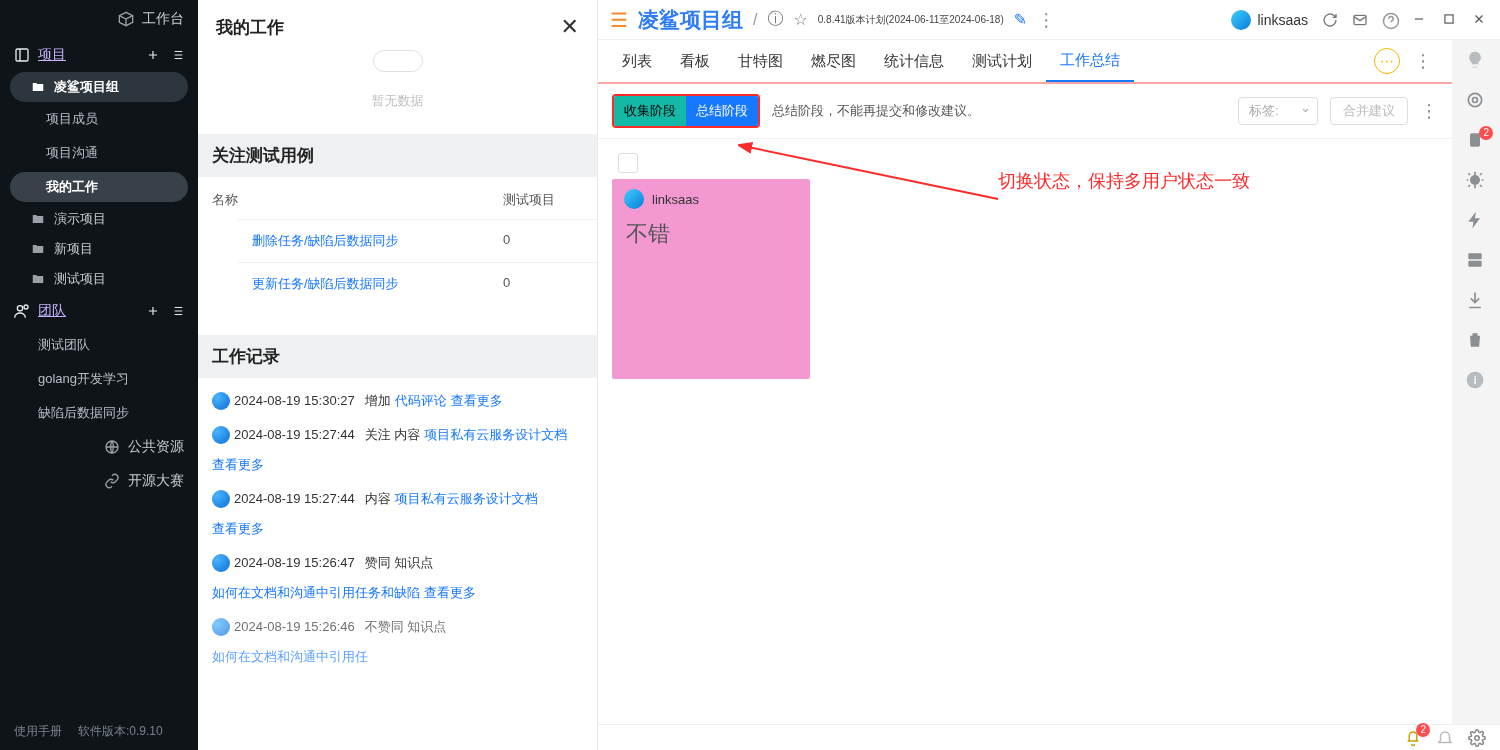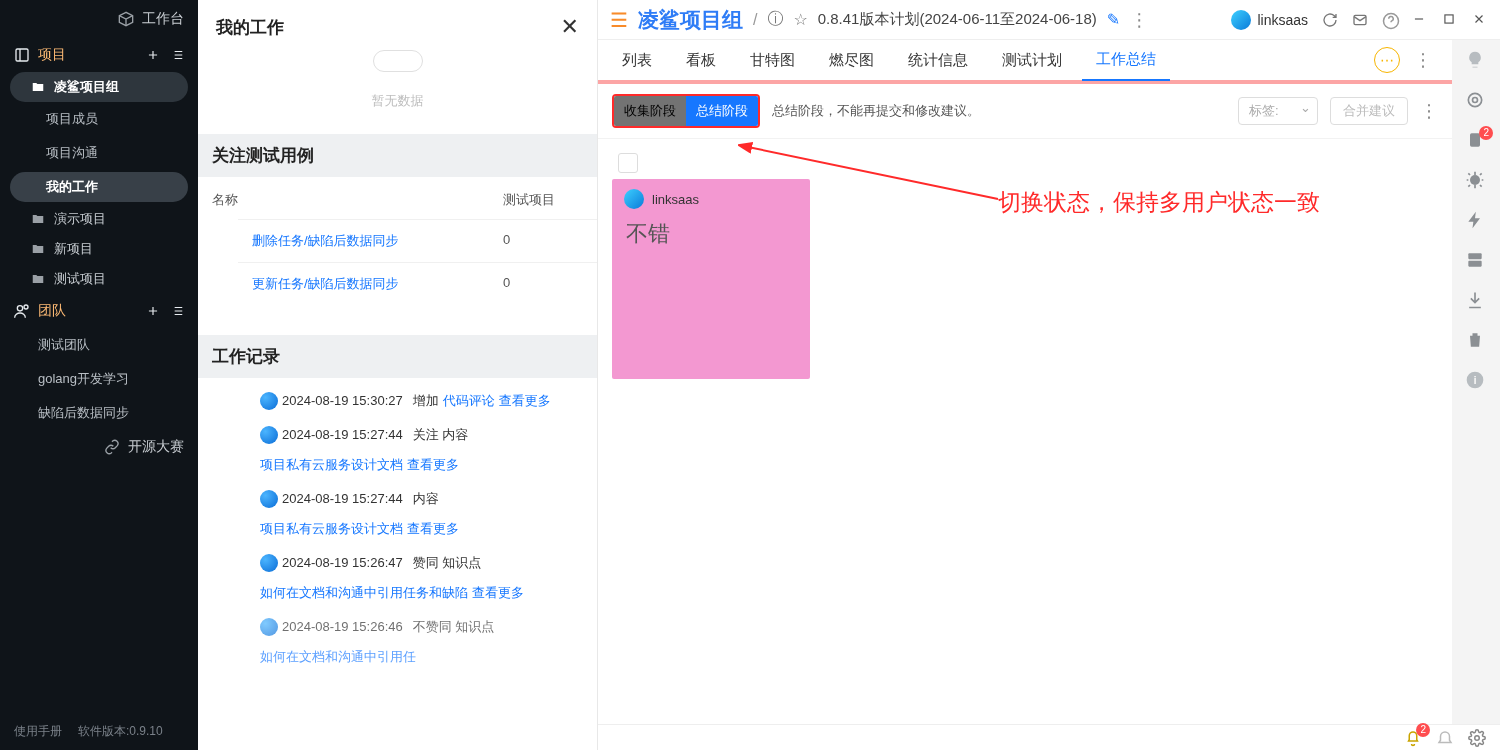--- a/index.html
+++ b/index.html
@@ -1,21 +1,21 @@
 <!DOCTYPE html>
 <html><head>
 <meta charset="utf-8">
 <style>
 * { margin: 0; padding: 0; box-sizing: border-box; font-family: -apple-system, BlinkMacSystemFont, "Segoe UI", "PingFang SC", "Microsoft YaHei", sans-serif; }
 body { width: 1500px; height: 750px; overflow: hidden; display: flex; flex-direction: column; background: #fff; }
 .main-area { display: flex; flex: 1; overflow: hidden; }
 .sidebar { width: 198px; background: #0f1419; color: #c8cdd2; display: flex; flex-direction: column; font-size: 14px; }
 .side-item { display: flex; align-items: center; padding: 8px 14px; gap: 8px; cursor: pointer; justify-content: flex-end; }
 .side-item.top { padding: 10px 14px; }
-.side-header { display: flex; align-items: center; padding: 8px 14px; gap: 8px; justify-content: space-between; font-weight: 500; color: #fdba74; }
+.side-header { display: flex; align-items: center; padding: 8px 14px; gap: 8px; justify-content: space-between; font-weight: 500; color: #c4b5fd; text-decoration: underline; }
 .side-sub { padding: 8px 14px 8px 46px; cursor: pointer; color: #b9bfc5; font-size: 13px; }
 .side-sub.active { background: #384048; color: #fff; border-radius: 16px; margin: 2px 10px; padding: 6px 14px 6px 36px; font-weight: 600; }
 .side-proj { display: flex; align-items: center; gap: 8px; padding: 6px 14px 6px 30px; font-size: 13px; color: #c8cdd2; cursor: pointer; }
 .side-proj.active { background: #2e363d; border-radius: 16px; margin: 0 10px; padding: 6px 14px 6px 20px; color: #fff; font-weight: 600; }
 .side-ico { width: 16px; height: 16px; display: inline-flex; align-items: center; justify-content: center; }
 .side-right-icons { display: flex; gap: 10px; align-items: center; }
 .sidebar-foot { margin-top: auto; padding: 10px 14px; font-size: 12px; color: #7a8189; display: flex; gap: 16px; }
 .panel-mywork { width: 400px; border-right: 1px solid #e8e8e8; display: flex; flex-direction: column; overflow: hidden; }
 .mywork-head { display: flex; align-items: center; justify-content: space-between; padding: 14px 18px 10px; }
 .mywork-head h2 { font-size: 17px; font-weight: 600; color: #222; }
@@ -25,61 +25,61 @@
 .mywork-pill { width: 50px; height: 22px; border: 1px solid #e0e0e0; border-radius: 12px; margin: 0 auto 8px; }
 .section-title { background: #eef0f2; padding: 10px 14px; font-size: 17px; font-weight: 600; color: #222; }
 .tc-table { width: 100%; font-size: 13px; }
 .tc-head { display: flex; padding: 14px 14px 10px; color: #555; }
 .tc-head .c1 { flex: 1; }
 .tc-head .c2 { width: 80px; text-align: left; }
 .tc-row { display: flex; padding: 12px 14px; border-top: 1px solid #f0f0f0; margin-left: 40px; }
 .tc-row .c1 { flex: 1; color: #1677ff; cursor: pointer; }
 .tc-row .c2 { width: 80px; color: #555; }
 .worklog { padding: 6px 14px; font-size: 13px; color: #333; line-height: 2; }
-.worklog-entry { display: flex; flex-wrap: wrap; gap: 4px; padding: 4px 0; align-items: flex-start; margin-left: 48px; }
+.worklog-entry { display: flex; flex-wrap: wrap; gap: 4px; padding: 4px 0; align-items: flex-start; }
 .wl-ico { width: 18px; height: 18px; background: radial-gradient(circle at 30% 30%, #4bb5ff, #0a6cd6); border-radius: 50%; margin-top: 4px; flex-shrink: 0; }
 .wl-time { color: #333; margin-right: 6px; }
 .wl-text { color: #333; }
 .wl-link { color: #1677ff; cursor: pointer; }
 .content { flex: 1; display: flex; flex-direction: column; overflow: hidden; }
 .topbar { display: flex; align-items: center; padding: 4px 12px; border-bottom: 1px solid #eee; gap: 10px; height: 40px; }
 .hamburger { color: #f88b2a; font-size: 20px; cursor: pointer; }
 .crumb-main { color: #2e7cf6; font-size: 21px; font-weight: 600; cursor: pointer; }
 .crumb-sep { color: #999; }
 .crumb-ico { color: #777; font-size: 16px; }
-.crumb-ver { color: #444; font-size: 15px; }
+.crumb-ver { color: #444; font-size: 10px; }
 .topbar-right { margin-left: auto; display: flex; align-items: center; gap: 14px; }
 .win-ico { width: 16px; height: 16px; color: #555; cursor: pointer; }
 .user-badge { display: flex; align-items: center; gap: 6px; font-size: 14px; color: #333; }
 .user-avatar { width: 20px; height: 20px; border-radius: 50%; background: linear-gradient(135deg, #3dd0ff, #0b7ad9); }
 .content-body { display: flex; flex: 1; overflow: hidden; }
 .center { flex: 1; display: flex; flex-direction: column; overflow: hidden; }
-.tabs { display: flex; border-bottom: 4px solid #fca5a5; padding: 0 10px; align-items: center; height: 44px; gap: 6px; }
+.tabs { display: flex; border-bottom: 2px solid #fca5a5; padding: 0 10px; align-items: center; height: 44px; gap: 0; }
 .tab { padding: 10px 14px; font-size: 15px; color: #333; cursor: pointer; }
 .tab.active { color: #1677ff; border-bottom: 2px solid #1677ff; margin-bottom: -1px; }
 .tabs-right { margin-left: auto; display: flex; align-items: center; gap: 14px; padding-right: 10px; }
 .bubble-ico { width: 26px; height: 26px; border: 1.5px solid #f7b500; border-radius: 50%; display: flex; align-items: center; justify-content: center; color: #f7b500; font-size: 14px; cursor: pointer; }
 .dots { color: #888; cursor: pointer; font-size: 18px; }
 .toolbar { display: flex; align-items: center; padding: 10px 14px; gap: 12px; border-bottom: 1px solid #f2f2f2; }
 .phase-group { display: flex; border: 2px solid #ff2a2a; border-radius: 4px; overflow: hidden; }
-.phase-btn { padding: 6px 10px; font-size: 13px; cursor: pointer; background: #737373; }
+.phase-btn { padding: 6px 10px; font-size: 13px; cursor: pointer; background: #14b8a6; }
 .phase-btn.active { background: #1677ff; color: #fff; }
 .toolbar-note { font-size: 13px; color: #555; }
 .toolbar-right { margin-left: auto; display: flex; align-items: center; gap: 12px; }
 .tag-select { border: 1px solid #ddd; border-radius: 4px; padding: 4px 22px 4px 10px; font-size: 13px; color: #aaa; position: relative; cursor: pointer; min-width: 80px; }
 .tag-select::after { content: "⌄"; position: absolute; right: 6px; top: 2px; color: #aaa; }
 .merge-btn { border: 1px solid #ddd; border-radius: 4px; padding: 4px 12px; font-size: 13px; color: #bbb; background: #fff; }
 .board { flex: 1; position: relative; padding: 14px; overflow: hidden; }
 .card-shell { width: 198px; }
 .card-check { width: 20px; height: 20px; border: 1px solid #ddd; border-radius: 3px; margin: 0 0 6px 6px; background: #fff; }
 .card { width: 198px; height: 200px; background: #f398d1; border-radius: 2px; padding: 10px 12px; }
 .card-head { display: flex; align-items: center; gap: 8px; font-size: 13px; color: #333; font-weight: 500; }
 .card-av { width: 20px; height: 20px; border-radius: 50%; background: linear-gradient(135deg, #3dd0ff, #0b7ad9); }
 .card-text { font-size: 22px; color: #555; padding: 10px 2px; font-family: serif; }
-.annotation { position: absolute; left: 400px; top: 48px; color: #ff2a2a; font-size: 23px; pointer-events: none; }
+.annotation { position: absolute; left: 400px; top: 30px; color: #ff2a2a; font-size: 18px; pointer-events: none; }
 .arrow-svg { position: absolute; left: 140px; top: 0; pointer-events: none; }
 .right-rail { width: 48px; background: #f4f4f4; display: flex; flex-direction: column; align-items: center; padding: 10px 0; gap: 18px; position: relative; }
 .rail-ico { width: 22px; height: 22px; color: #8b8f93; cursor: pointer; position: relative; }
 .rail-badge { position: absolute; top: -4px; right: -6px; background: #ff4d4f; color: #fff; font-size: 10px; border-radius: 8px; padding: 0 4px; line-height: 14px; }
 .statusbar { height: 26px; border-top: 1px solid #eee; display: flex; align-items: center; justify-content: flex-end; padding: 0 14px; gap: 14px; }
 .sb-ico { width: 18px; height: 18px; color: #999; cursor: pointer; position: relative; }
 svg { display: block; }
 </style>
 </head>
 <body>
@@ -176,20 +176,29 @@
             <svg width="14" height="14" viewBox="0 0 24 24" stroke="#e7ebef" stroke-width="2">
               <path d="M8 6h13M8 12h13M8 18h13M3 6h.01M3 12h.01M3 18h.01"></path>
             </svg>
           </span>
       </span>
     </div>
     <div class="side-sub" style="padding-left:38px">测试团队</div>
     <div class="side-sub" style="padding-left:38px">golang开发学习</div>
     <div class="side-sub" style="padding-left:38px">缺陷后数据同步</div>
 
+    <div class="side-item">
+      <span class="side-ico">
+          <svg width="16" height="16" viewBox="0 0 24 24" fill="none" stroke="#9aa0a6" stroke-width="2">
+            <circle cx="12" cy="12" r="9"></circle>
+            <path d="M3 12h18M12 3c2.5 3 2.5 15 0 18M12 3c-2.5 3-2.5 15 0 18"></path>
+          </svg>
+        </span>
+      <span>公共资源</span>
+    </div>
     <div class="side-item">
       <span class="side-ico">
           <svg width="16" height="16" viewBox="0 0 24 24" fill="none" stroke="#9aa0a6" stroke-width="2">
             <path d="M10 13a5 5 0 0 0 7 0l3-3a5 5 0 0 0-7-7l-1 1M14 11a5 5 0 0 0-7 0l-3 3a5 5 0 0 0 7 7l1-1"></path>
           </svg>
         </span>
       <span>开源大赛</span>
     </div>
 
     <div class="sidebar-foot">

